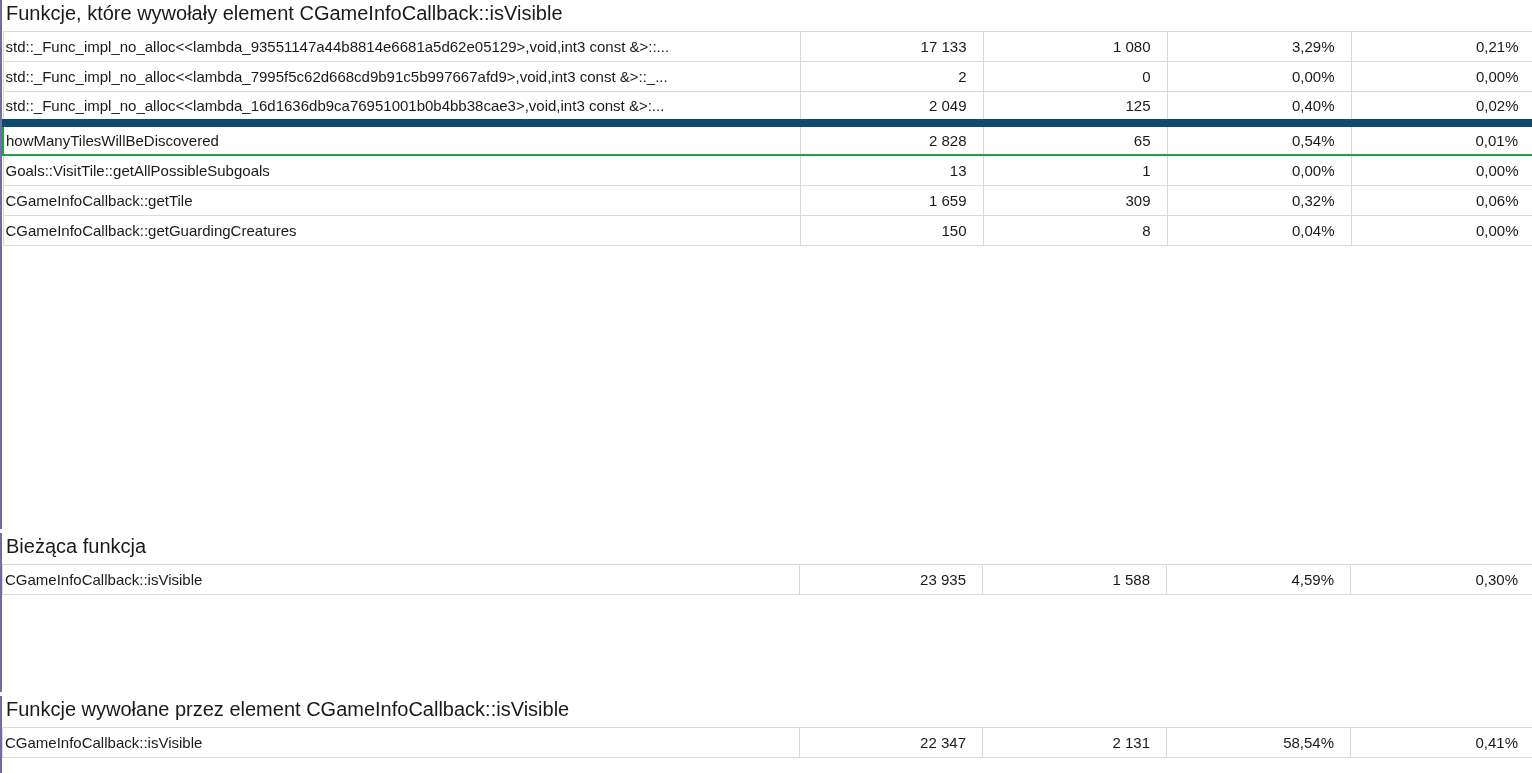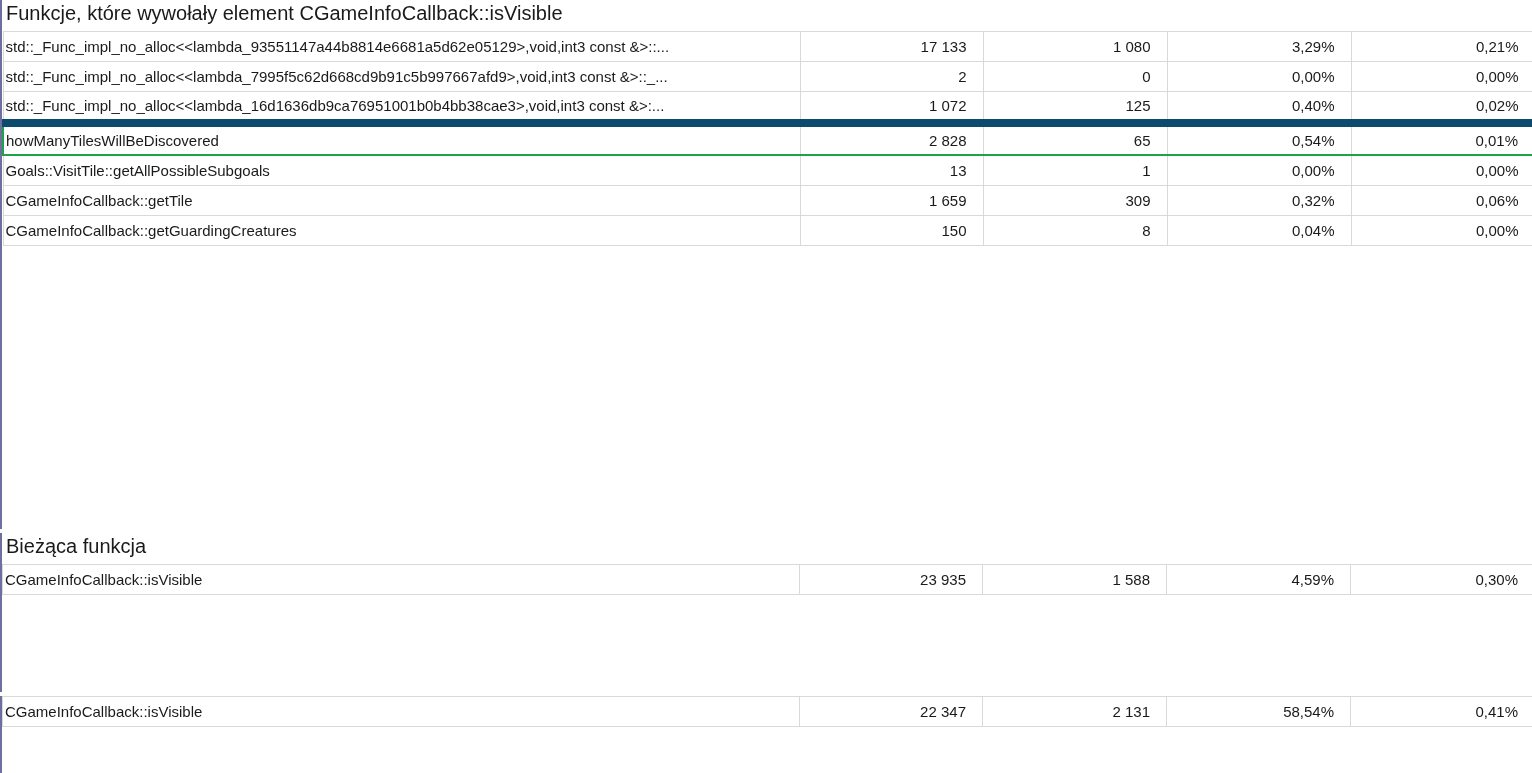--- a/index.html
+++ b/index.html
@@ -105,21 +105,21 @@
           </tr>
           <tr>
             <td class="func">std::_Func_impl_no_alloc&lt;&lt;lambda_7995f5c62d668cd9b91c5b997667afd9&gt;,void,int3 const &amp;&gt;::_...</td>
             <td class="num">2</td>
             <td class="num">0</td>
             <td class="num">0,00%</td>
             <td class="num">0,00%</td>
           </tr>
           <tr>
             <td class="func">std::_Func_impl_no_alloc&lt;&lt;lambda_16d1636db9ca76951001b0b4bb38cae3&gt;,void,int3 const &amp;&gt;:...</td>
-            <td class="num">1 072</td>
+            <td class="num">2 049</td>
             <td class="num">125</td>
             <td class="num">0,40%</td>
             <td class="num">0,02%</td>
           </tr>
           <tr class="highlighted">
             <td class="func">howManyTilesWillBeDiscovered</td>
             <td class="num">2 828</td>
             <td class="num">65</td>
             <td class="num">0,54%</td>
             <td class="num">0,01%</td>
@@ -168,20 +168,21 @@
             <td class="num">1 588</td>
             <td class="num">4,59%</td>
             <td class="num">0,30%</td>
           </tr>
         </tbody>
     </table>
   </div>
 </div>
 
 <div class="section callees">
+  <div class="section-header">Funkcje wywołane przez element CGameInfoCallback::isVisible</div>
   <div class="grid-wrap">
     <table class="grid" id="callees-table">
       <colgroup>
         <col class="c-func">
           <col class="c-n1">
           <col class="c-n2">
           <col class="c-n3">
           <col class="c-n4">
       </colgroup>
       <tbody>

